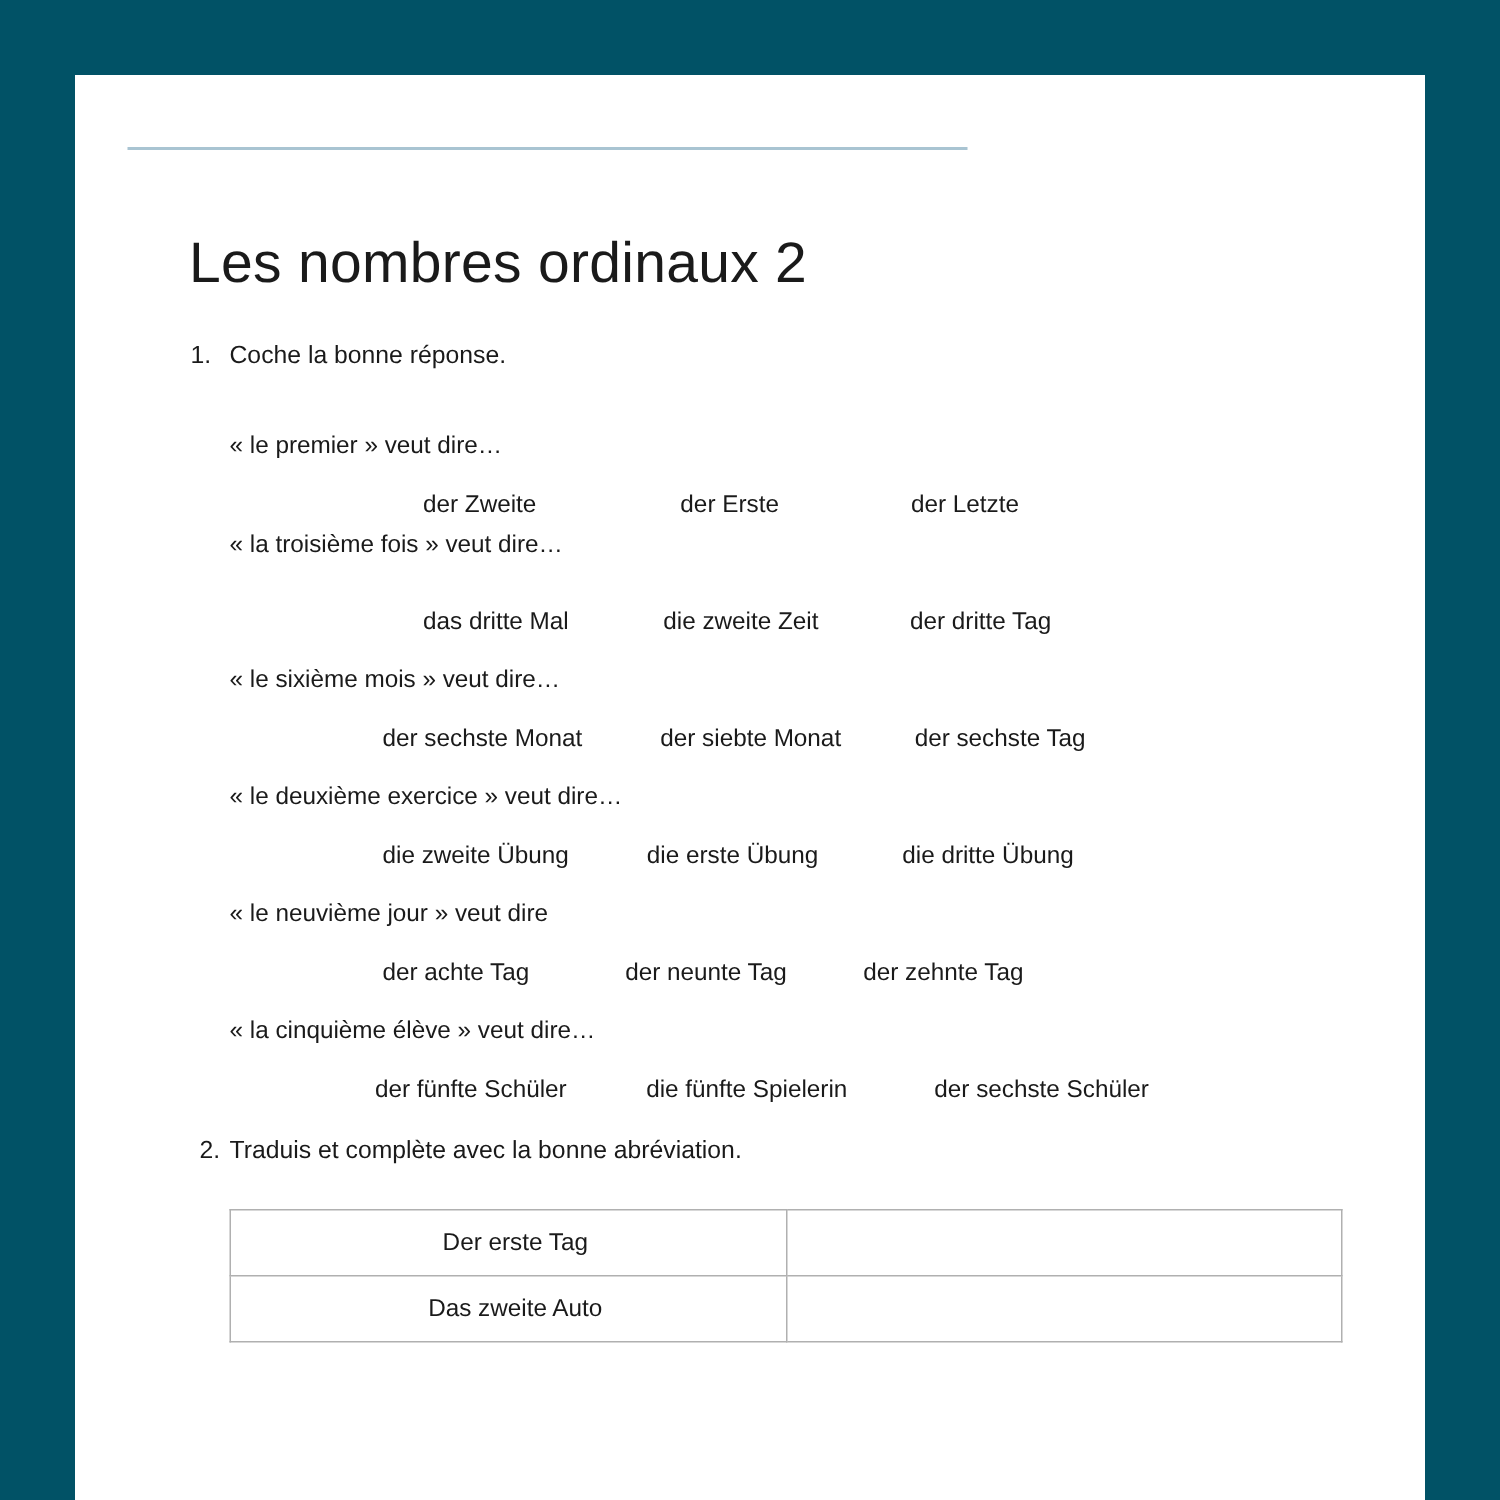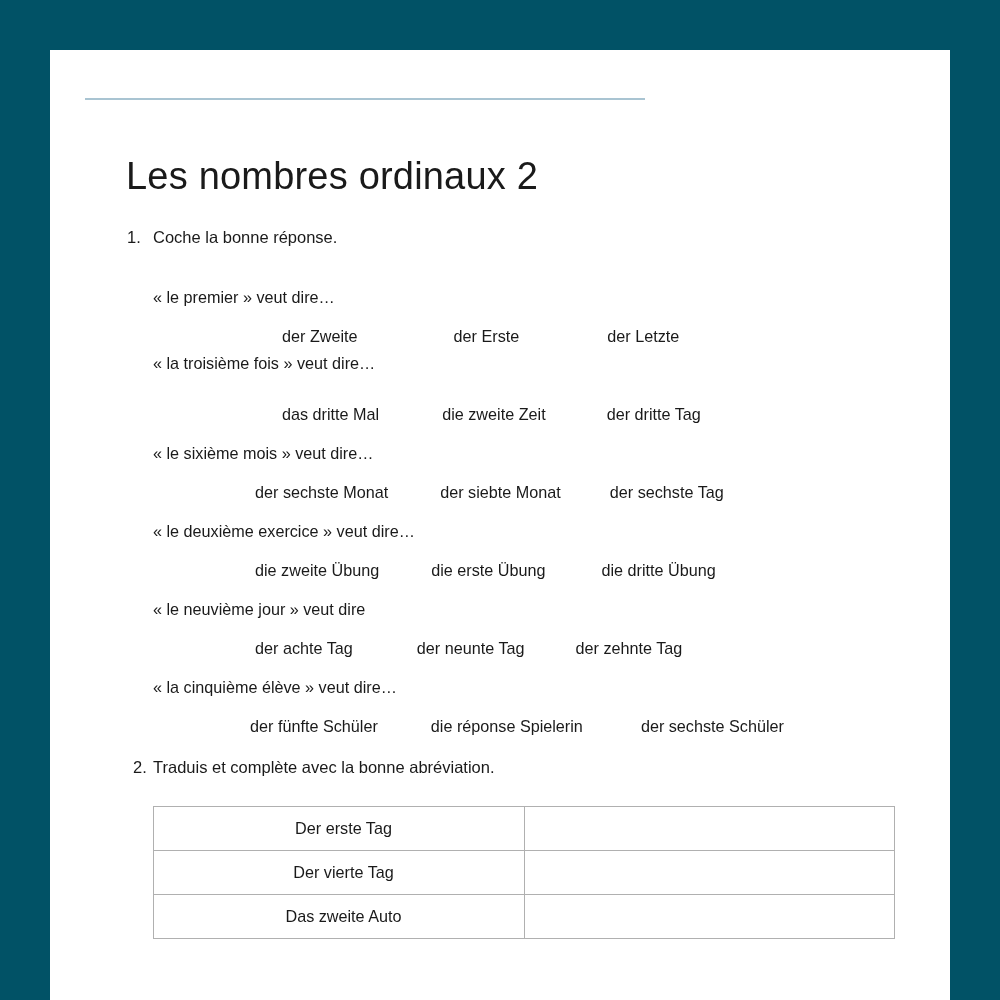--- a/index.html
+++ b/index.html
@@ -184,42 +184,38 @@
         <div class="qblock">
           <div class="prompt" style="top: 264px;">« le deuxième exercice » veut dire…</div>
           <div class="options" style="top: 303px; left: 205px;"><span class="opt">die zweite Übung</span><span class="opt" style="margin-left: 52px;">die erste Übung</span><span class="opt" style="margin-left: 56px;">die dritte Übung</span></div>
         </div>
         <div class="qblock">
           <div class="prompt" style="top: 342px;">« le neuvième jour » veut dire</div>
           <div class="options" style="top: 381px; left: 205px;"><span class="opt">der achte Tag</span><span class="opt" style="margin-left: 64px;">der neunte Tag</span><span class="opt" style="margin-left: 51px;">der zehnte Tag</span></div>
         </div>
         <div class="qblock">
           <div class="prompt" style="top: 420px;">« la cinquième élève »  veut dire…</div>
-          <div class="options" style="top: 459px; left: 200px;"><span class="opt">der fünfte Schüler</span><span class="opt" style="margin-left: 53px;">die réponse Spielerin</span><span class="opt" style="margin-left: 58px;">der sechste Schüler</span></div>
+          <div class="options" style="top: 459px; left: 200px;"><span class="opt">der fünfte Schüler</span><span class="opt" style="margin-left: 53px;">die fünfte Spielerin</span><span class="opt" style="margin-left: 58px;">der sechste Schüler</span></div>
         </div>
       </div>
   </div>
 
   <div id="ex2">
     <div class="ex-head">
       <span class="ex-num">2.</span>
       <span class="ex-label">Traduis et complète avec la bonne abréviation.</span>
     </div>
     <div id="tbl-wrap">
       <table class="sheet">
         <tbody id="tbl-body">
             <tr>
               <td class="col-left">Der erste Tag</td>
               <td class="col-right"></td>
             </tr>
             <tr>
-              <td class="col-left">Der vierte Tag</td>
-              <td class="col-right"></td>
-            </tr>
-            <tr>
               <td class="col-left">Das zweite Auto</td>
               <td class="col-right"></td>
             </tr>
           </tbody>
       </table>
     </div>
   </div>
 
 </div>
 

